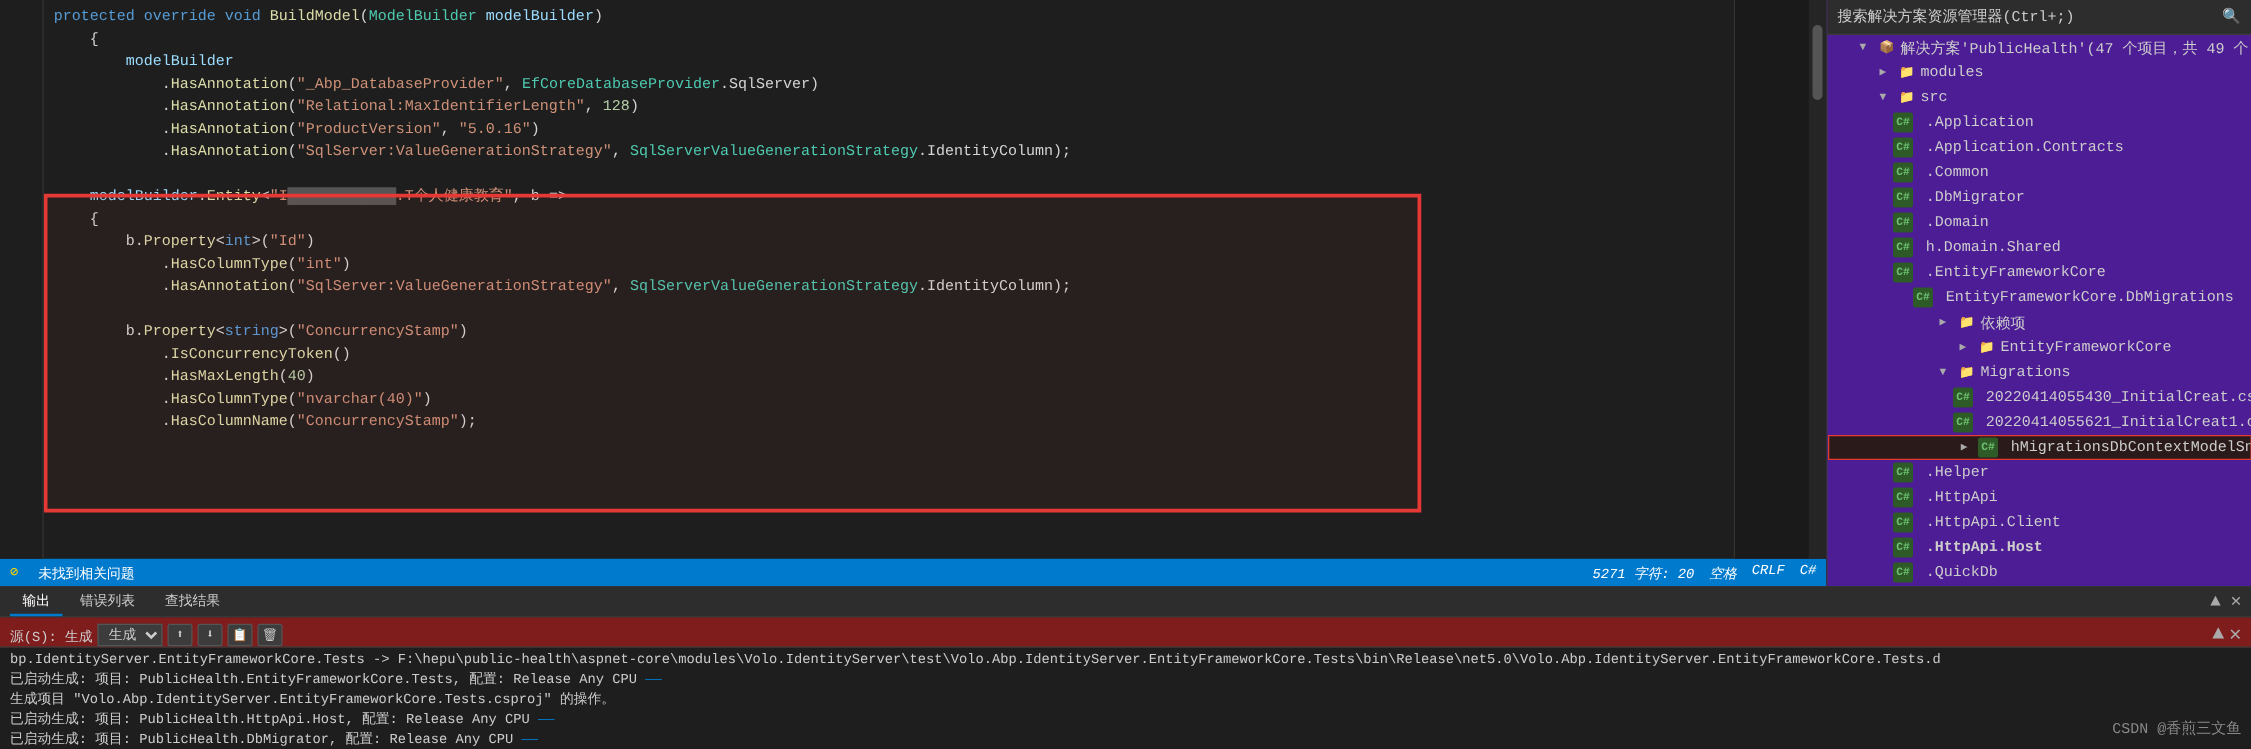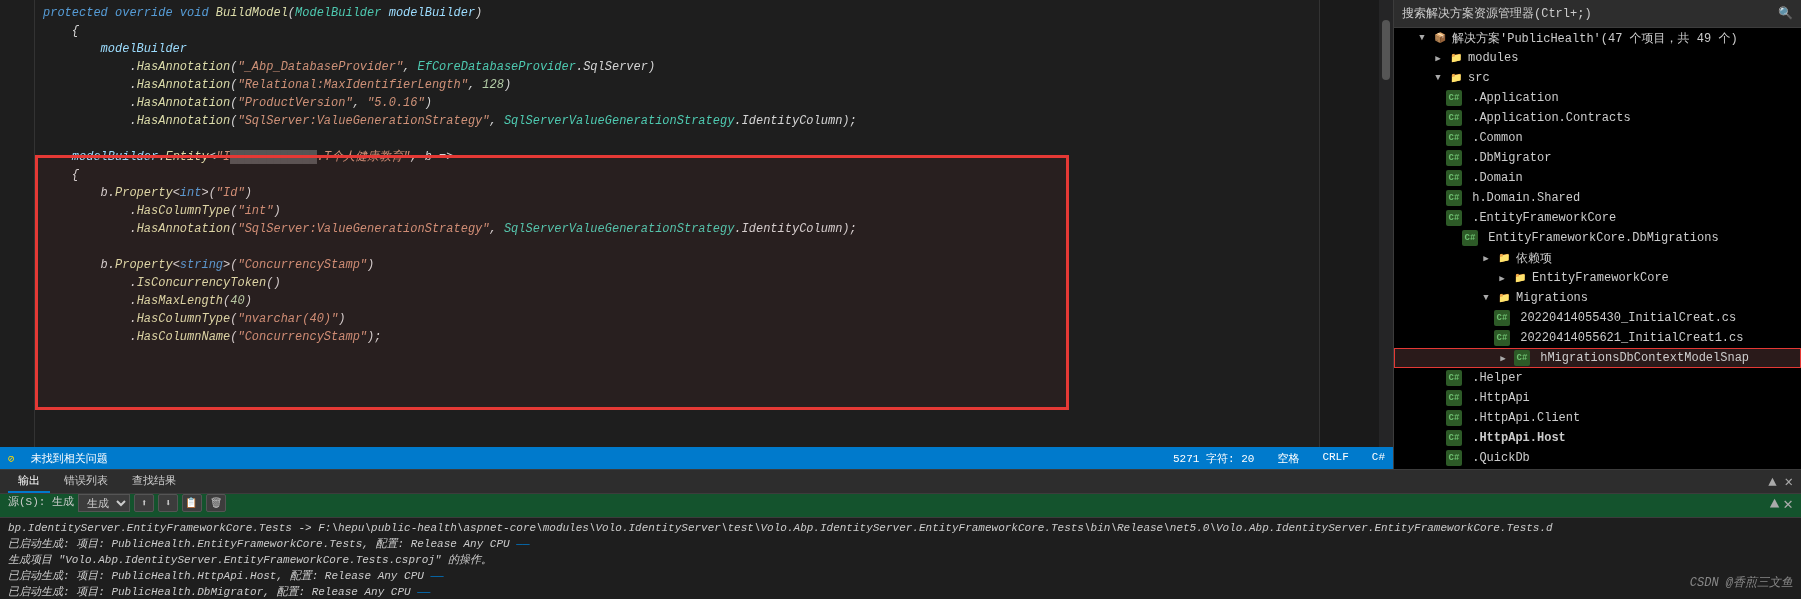--- a/index.html
+++ b/index.html
@@ -27,21 +27,20 @@
       position: relative;
       overflow: hidden;
       display: flex;
       flex-direction: column;
     }
 
     .editor-content {
       flex: 1;
       position: relative;
       overflow: hidden;
-      font-style: italic;
     }
 
     
     .code-container {
       display: flex;
       height: 100%;
       position: relative;
     }
 
     .line-numbers {
@@ -117,28 +116,29 @@
       align-items: center;
       padding: 0 8px;
       font-size: 11px;
       color: white;
       gap: 16px;
     }
 
     .status-right {
       margin-left: auto;
       display: flex;
-      gap: 23px;
+      gap: 12px;
       font-size: 11px;
+      font-style: italic;
     }
 
     
     .right-panel {
-      width: 408px;
-      background: #000000;
+      width: 340px;
+      background: #4c1d95;
       border-left: 1px solid #3c3c3c;
       display: flex;
       flex-direction: column;
       flex-shrink: 0;
     }
 
     .right-panel-header {
       height: 28px;
       background: #2d2d2d;
       display: flex;
@@ -224,23 +224,23 @@
     }
 
     .bottom-tab.active {
       color: white;
       border-bottom: 2px solid #007acc;
       justify-content: center;
     }
 
     .bottom-toolbar {
       height: 24px;
-      background: #14532d;
-      display: flex;
-      align-items: flex-start;
+      background: #7f1d1d;
+      display: flex;
+      align-items: flex-end;
       padding: 0 8px;
       gap: 4px;
       border-bottom: 1px solid #3c3c3c;
     }
 
     .toolbar-btn {
       width: 20px;
       height: 18px;
       background: #3c3c3c;
       border: 1px solid #555;
@@ -268,32 +268,30 @@
       padding: 2px 8px;
       font-size: 11px;
       color: #ccc;
     }
 
     .output-line {
       height: 16px;
       line-height: 16px;
       white-space: nowrap;
       overflow: hidden;
-      font-style: italic;
     }
     .output-line.normal { color: #ccc; }
 
     
     .watermark {
       position: fixed;
       bottom: 8px;
       right: 8px;
       color: #888;
       font-size: 12px;
-      font-style: italic;
     }
 
     .mini-map {
       width: 60px;
       background: #1a1a1a;
       flex-shrink: 0;
       border-left: 1px solid #333;
     }
   </style>
 </head>

